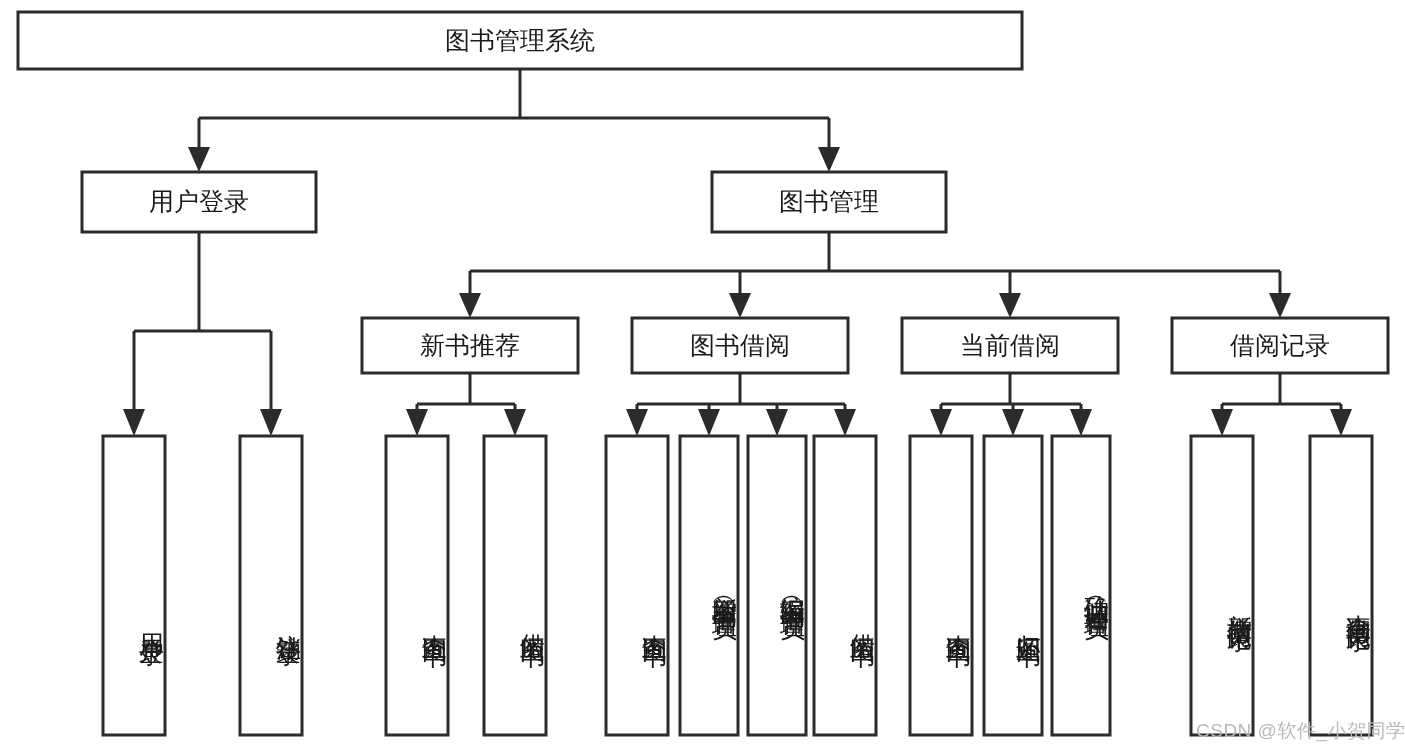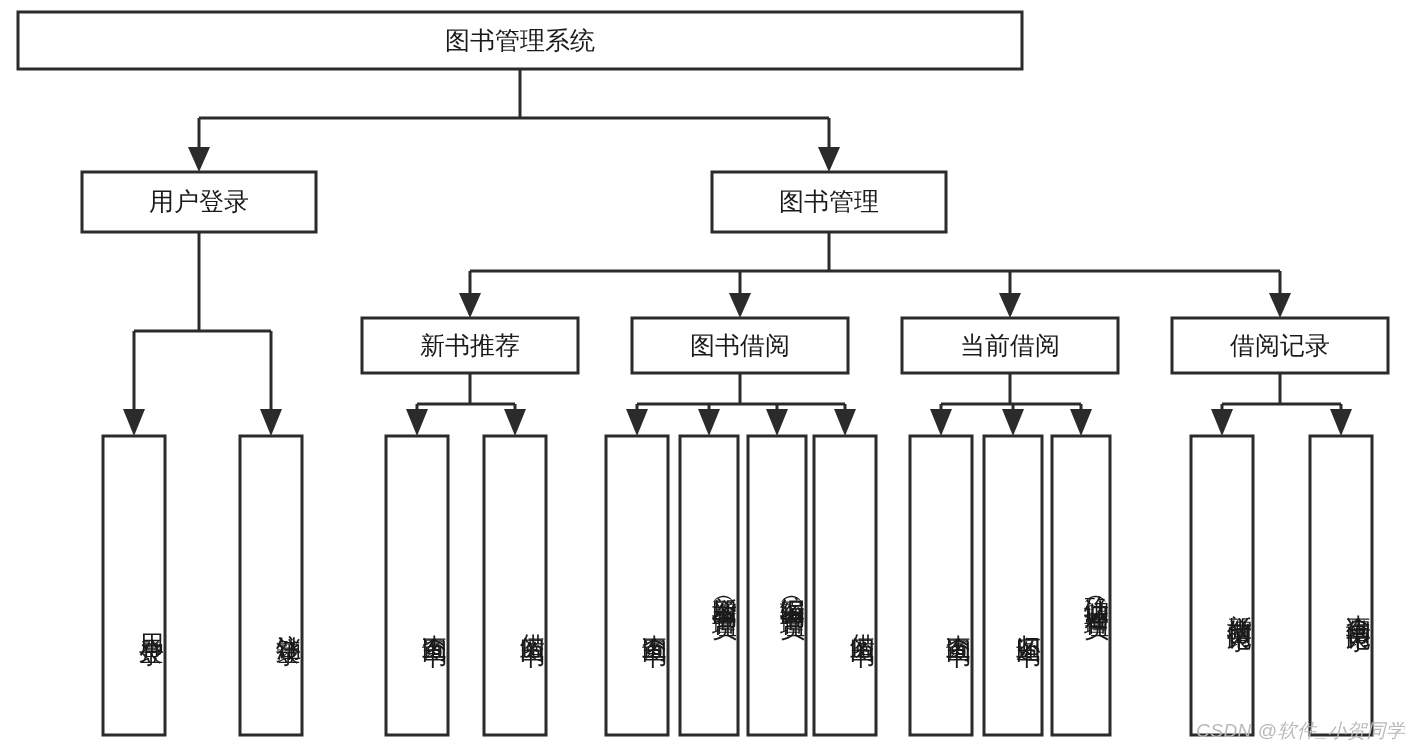--- a/index.html
+++ b/index.html
@@ -191,15 +191,15 @@
   <div class="node-label-v" style="left:606px; top:505px; width:62px; height:230px;">查询图书</div>
   <div class="node-label-v" style="left:680px; top:444px; width:58px; height:291px;">新增图书（管理员）</div>
   <div class="node-label-v" style="left:748px; top:444px; width:58px; height:291px;">编辑图书（管理员）</div>
   <div class="node-label-v" style="left:814px; top:505px; width:62px; height:230px;">借阅图书</div>
   <div class="node-label-v" style="left:910px; top:505px; width:62px; height:230px;">查询图书</div>
   <div class="node-label-v" style="left:984px; top:505px; width:58px; height:230px;">归还图书</div>
   <div class="node-label-v" style="left:1052px; top:444px; width:58px; height:291px;">确认归还（管理员）</div>
   <div class="node-label-v" style="left:1191px; top:470px; width:62px; height:265px;">新增借阅记录</div>
   <div class="node-label-v" style="left:1310px; top:470px; width:62px; height:265px;">查询借阅记录</div>
 
-  <div class="watermark" style="left:1196px; top:718px;font-style:italic;">CSDN @软件_小贺同学</div>
+  <div class="watermark" style="left:1196px; top:718px;">CSDN @软件_小贺同学</div>
 
 </div>
 
 </body></html>

